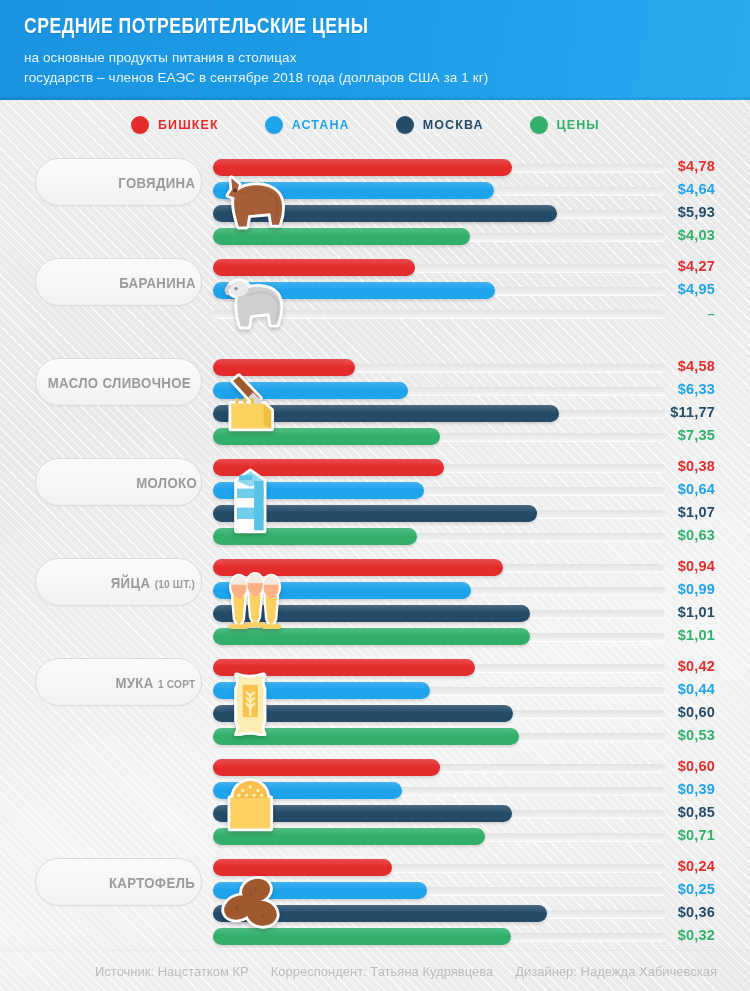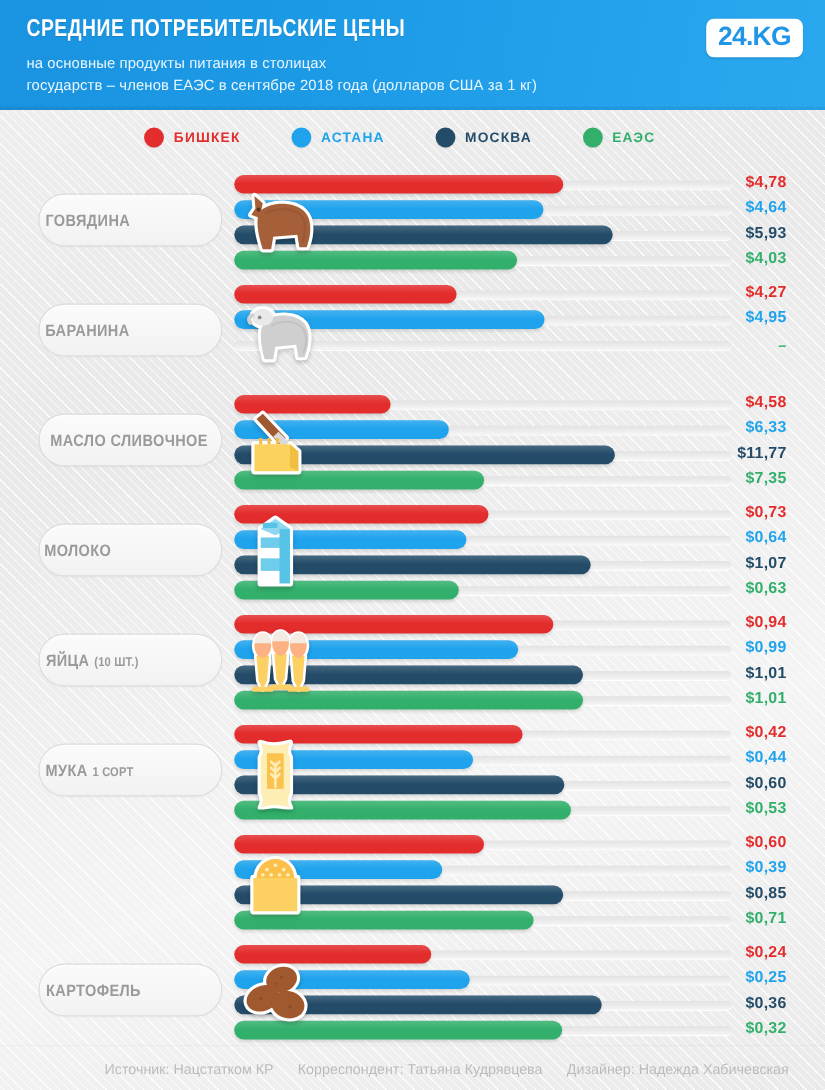--- a/index.html
+++ b/index.html
@@ -90,27 +90,27 @@
   }
 
   
   #rows { position:relative; }
   .grp {
     position:relative;
     height:100px;
   }
   .pill {
     position:absolute;
-    left:35px; top:26px;
+    left:35px; top:8px;
     width:167px; height:48px;
     border:1px solid #dcdcdc;
     border-radius:26px;
     background:linear-gradient(180deg,#fbfbfb 0%,#f2f2f2 100%);
     box-shadow:0 1px 1px rgba(255,255,255,0.9) inset, 0 1px 2px rgba(0,0,0,0.035);
-    display:flex; align-items:center; justify-content:flex-start;
+    display:flex; align-items:center; justify-content:flex-end;
     overflow:hidden;
   }
   .pill-txt {
     font-size:15px; font-weight:bold; color:#9a9a9a;
     letter-spacing:0.4px;
     transform:scaleX(0.88);
     white-space:nowrap;
   }
   .pill-txt .sm { font-size:11.5px; letter-spacing:0.2px; }
 
@@ -181,41 +181,38 @@
 <body>
 
 <div id="page">
 
   <div id="header">
     <div class="hdr-title">СРЕДНИЕ ПОТРЕБИТЕЛЬСКИЕ ЦЕНЫ</div>
     <div class="hdr-sub">
       <div>на основные продукты питания в столицах</div>
       <div>государств – членов ЕАЭС в сентябре 2018 года (долларов США за 1 кг)</div>
     </div>
-    <div id="logo">
-      <span>24.KG</span>
-    </div>
   </div>
 
   <div id="legend">
       <div class="lg">
         <span class="lg-dot" style="background:#e32c2c"></span>
         <span class="lg-lbl" style="color:#e32c2c">БИШКЕК</span>
       </div>
       <div class="lg">
         <span class="lg-dot" style="background:#1fa3ed"></span>
         <span class="lg-lbl" style="color:#1fa3ed">АСТАНА</span>
       </div>
       <div class="lg">
         <span class="lg-dot" style="background:#244c69"></span>
         <span class="lg-lbl" style="color:#244c69">МОСКВА</span>
       </div>
       <div class="lg">
         <span class="lg-dot" style="background:#32b06b"></span>
-        <span class="lg-lbl" style="color:#32b06b">ЕАЭС</span>
+        <span class="lg-lbl" style="color:#32b06b">ЦЕНЫ</span>
       </div>
     </div>
 
   <div id="rows">
       <div class="grp">
         <div class="pill">
           <span class="pill-txt"><span>ГОВЯДИНА</span></span>
         </div>
         <div class="bars">
           <div class="barrow">
@@ -331,21 +328,21 @@
         </div>
       </div>
       <div class="grp">
         <div class="pill">
           <span class="pill-txt"><span>МОЛОКО</span></span>
         </div>
         <div class="bars">
           <div class="barrow">
             <div class="track"></div>
             <div class="bar" style="width:231px;background:#e32c2c"></div>
-            <div class="val" style="color:#e32c2c">$0,73</div>
+            <div class="val" style="color:#e32c2c">$0,38</div>
           </div>
           <div class="barrow">
             <div class="track"></div>
             <div class="bar" style="width:211px;background:#1fa3ed"></div>
             <div class="val" style="color:#1fa3ed">$0,64</div>
           </div>
           <div class="barrow">
             <div class="track"></div>
             <div class="bar" style="width:324px;background:#244c69"></div>
             <div class="val" style="color:#244c69">$1,07</div>

